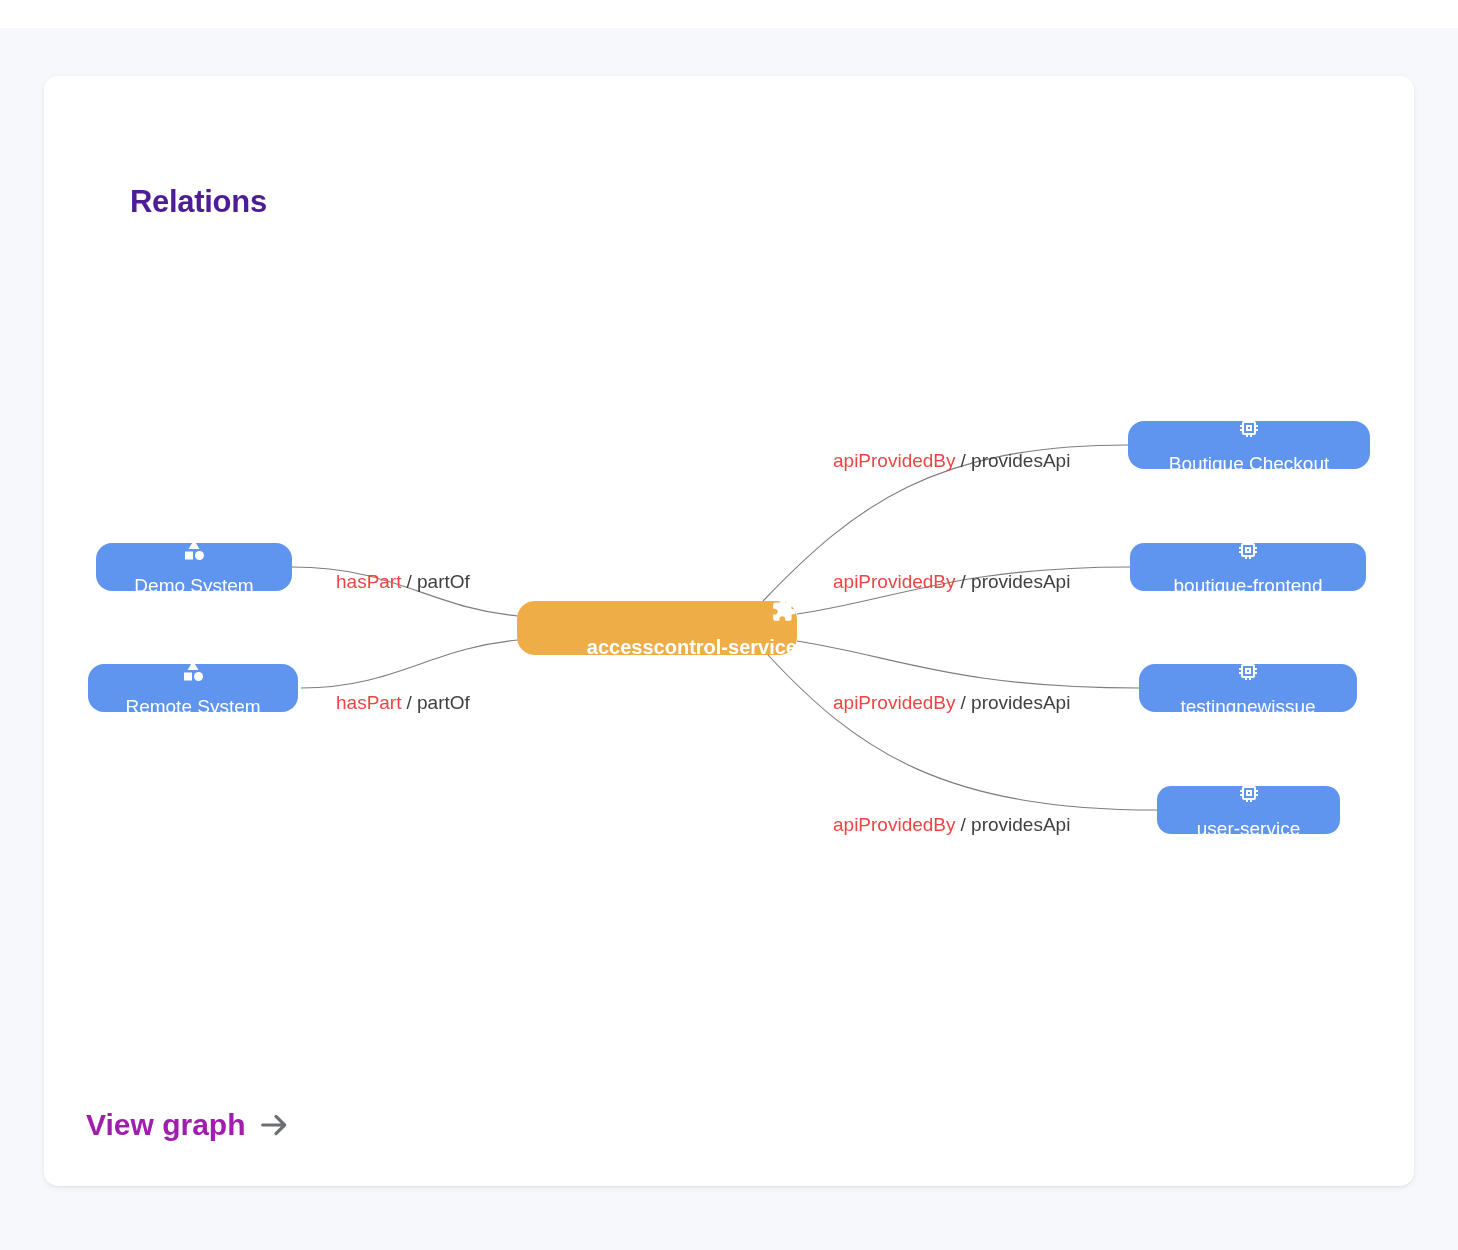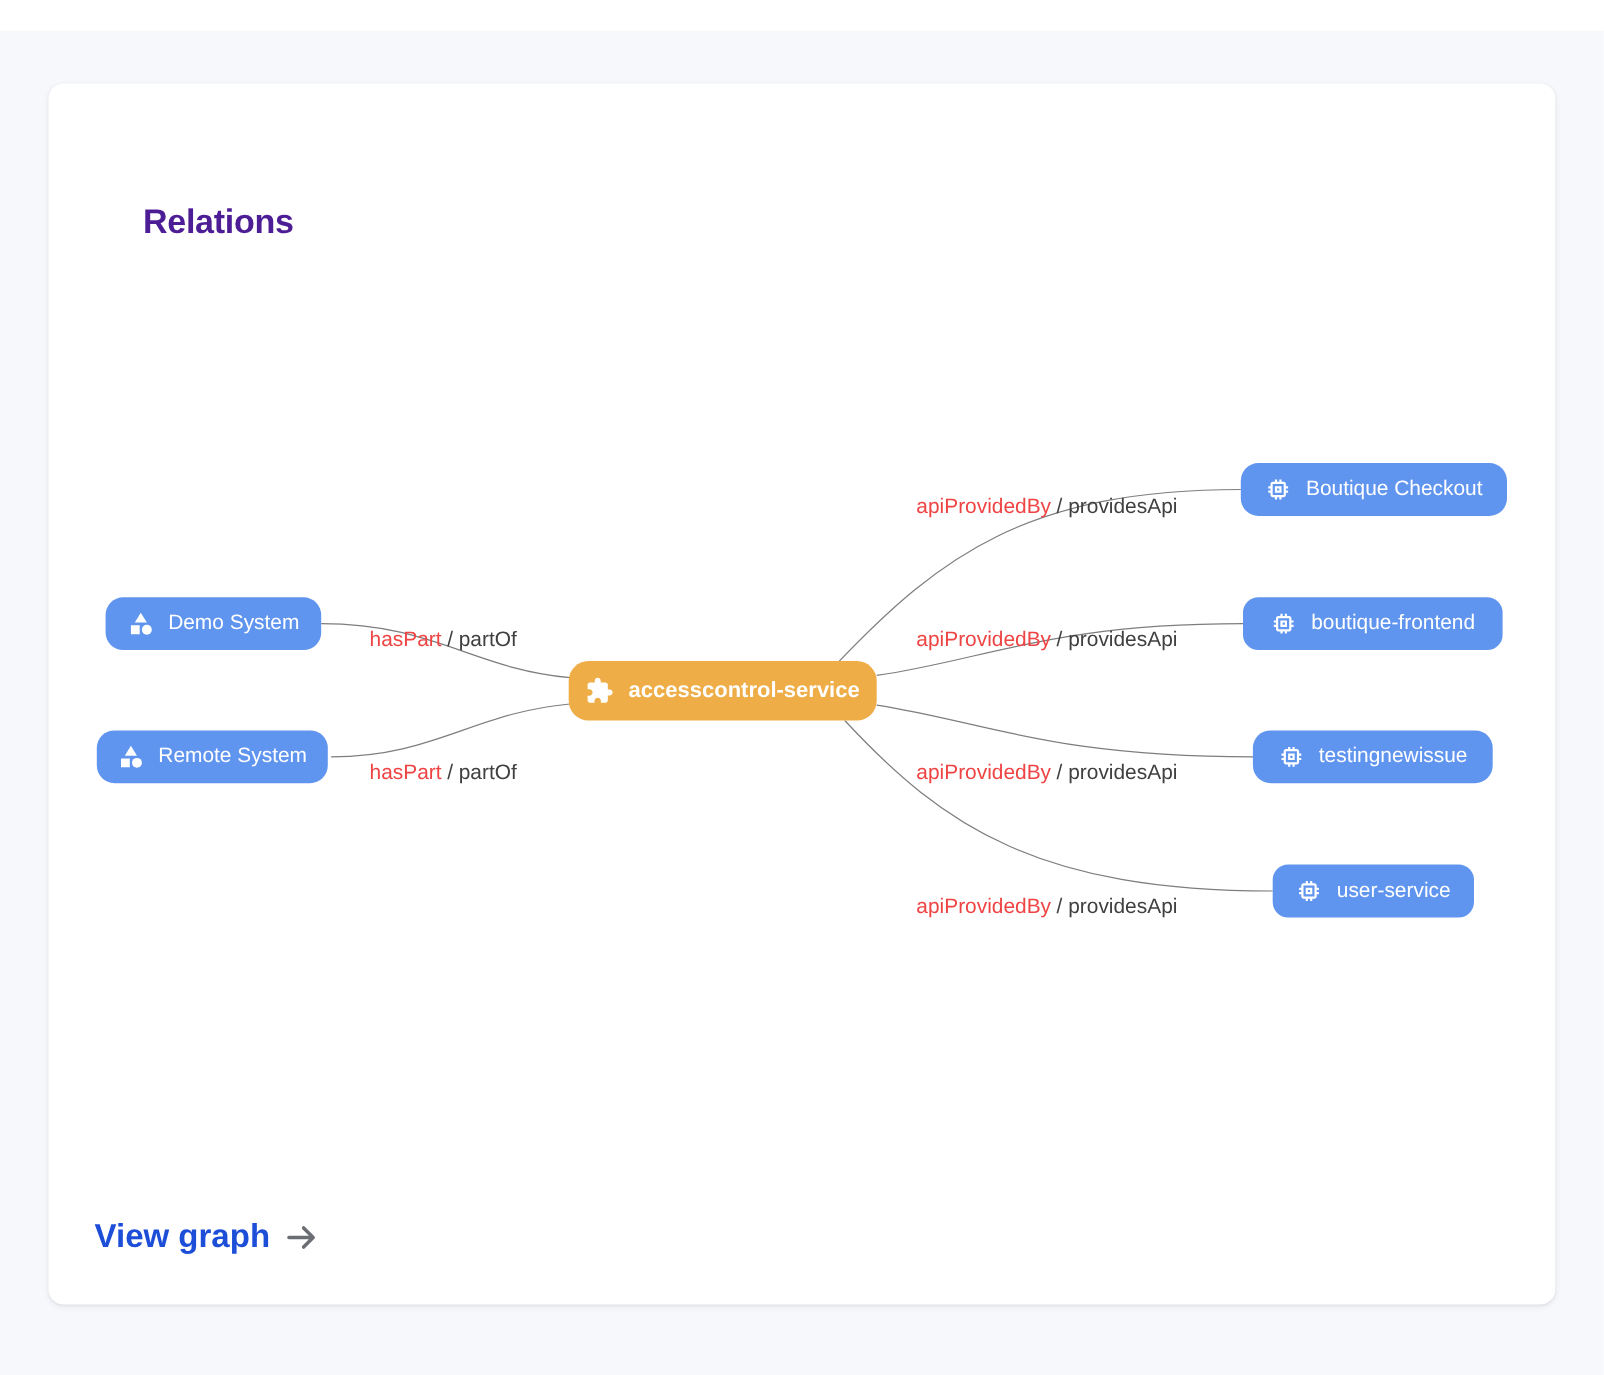--- a/index.html
+++ b/index.html
@@ -25,38 +25,39 @@
     font-size:31px;font-weight:700;color:#4c1d95;letter-spacing:-.3px;
   }
   svg.edges{position:absolute;left:0;top:0;width:1458px;height:1250px;}
   svg.edges path{fill:none;stroke:var(--edge,#7d7d7d);stroke-width:1.1px;}
   .node{
     position:absolute;height:48px;border-radius:16px;
     display:flex;align-items:center;justify-content:center;gap:13px;
     background:var(--node-blue,#6095ef);
     color:#ffffff;font-size:19px;cursor:pointer;
     box-sizing:border-box;
+    flex-direction:column;
   }
   .node .nicon{width:24px;height:24px;flex:0 0 auto;display:block;}
   .node .nicon svg{width:24px;height:24px;display:block;fill:#ffffff;}
   .node.center{
     height:54px;border-radius:18px;
     background:var(--node-orange,#efad47);
-    font-weight:700;font-size:20px;
+    font-weight:700;font-size:20px;align-items:flex-end;
   }
   .node.center .nicon,.node.center .nicon svg{width:26px;height:26px;}
   .edge-label{
     position:absolute;font-size:19px;white-space:nowrap;
   }
   .edge-label .lp{color:#ef4444;font-weight:400;}
   .edge-label .ls{color:#404040;font-weight:400;margin-left:5px;}
   .view-graph{
     position:absolute;left:86px;top:1108px;
     display:flex;align-items:center;gap:12px;
-    font-size:30px;font-weight:700;color:#1d4ed8;cursor:pointer;
+    font-size:30px;font-weight:700;color:#a21caf;cursor:pointer;
   }
   .view-graph svg{width:32px;height:32px;stroke:#6b6e73;fill:none;stroke-width:2.4;stroke-linecap:round;stroke-linejoin:round;}
 </style>
 </head>
 <body>
 
 <div class="page-bg"></div>
 
 <div class="card">
   <div class="card-title">Relations</div>

